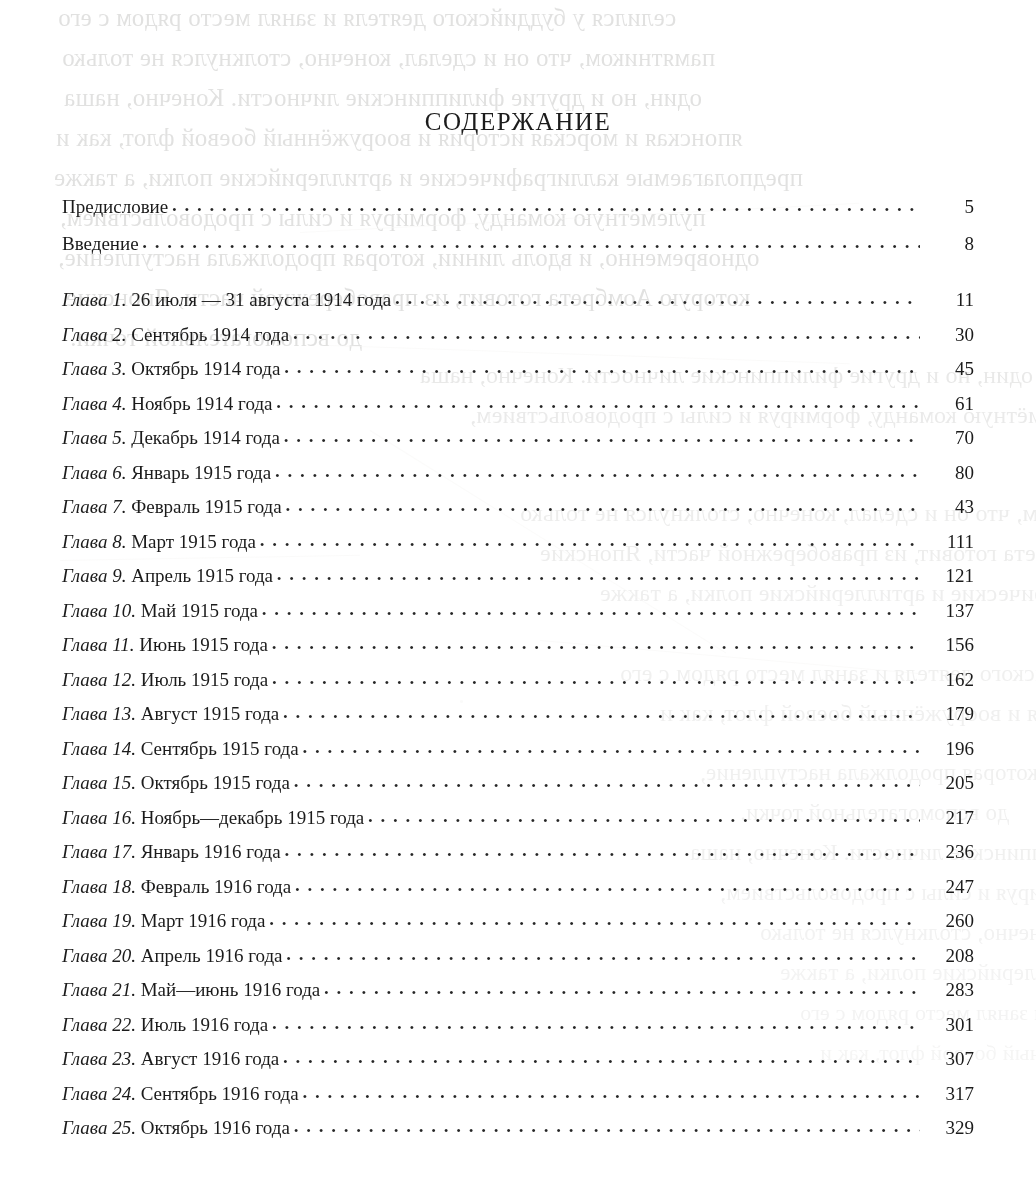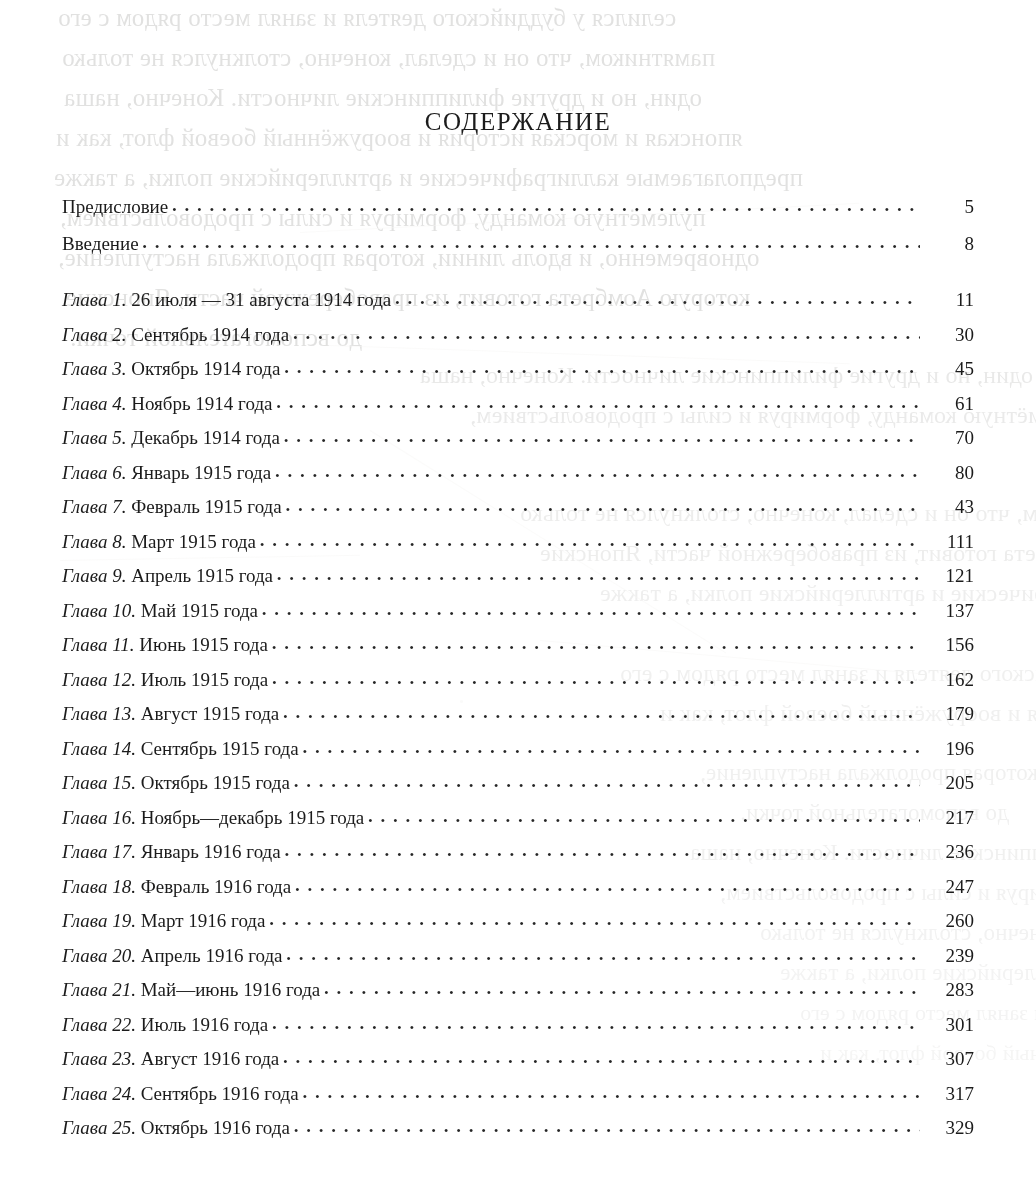--- a/index.html
+++ b/index.html
@@ -277,21 +277,21 @@
 
     <div class="entry">
       <span class="label"><span class="chap">Глава 19.</span> <span>Март 1916 года</span></span>
       <span class="dots"></span>
       <span class="page-no">260</span>
     </div>
 
     <div class="entry">
       <span class="label"><span class="chap">Глава 20.</span> <span>Апрель 1916 года</span></span>
       <span class="dots"></span>
-      <span class="page-no">239</span>
+      <span class="page-no">208</span>
     </div>
 
     <div class="entry">
       <span class="label"><span class="chap">Глава 21.</span> <span>Май—июнь 1916 года</span></span>
       <span class="dots"></span>
       <span class="page-no">283</span>
     </div>
 
     <div class="entry">
       <span class="label"><span class="chap">Глава 22.</span> <span>Июль 1916 года</span></span>

